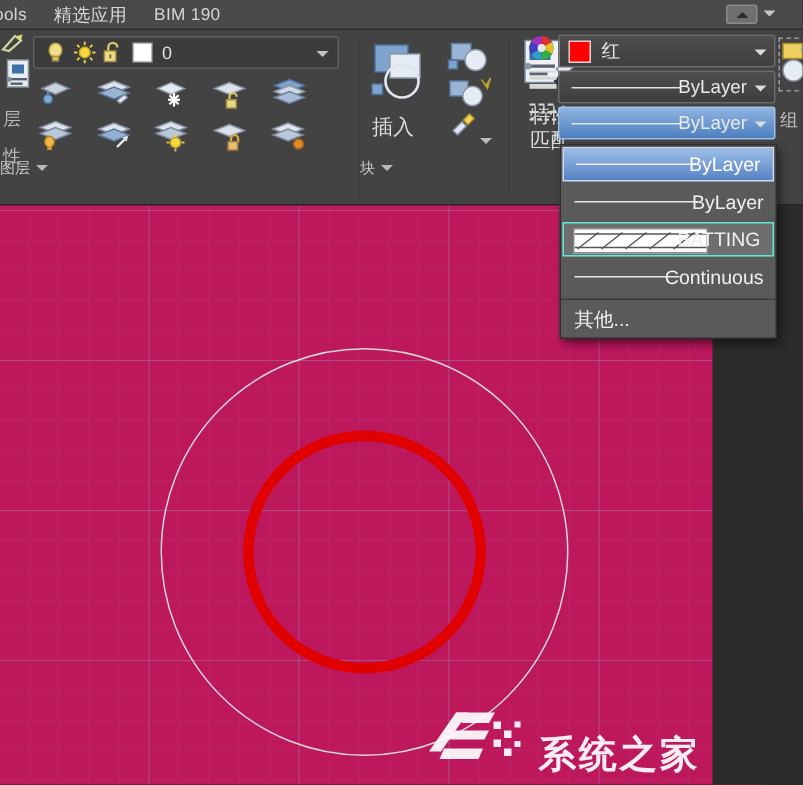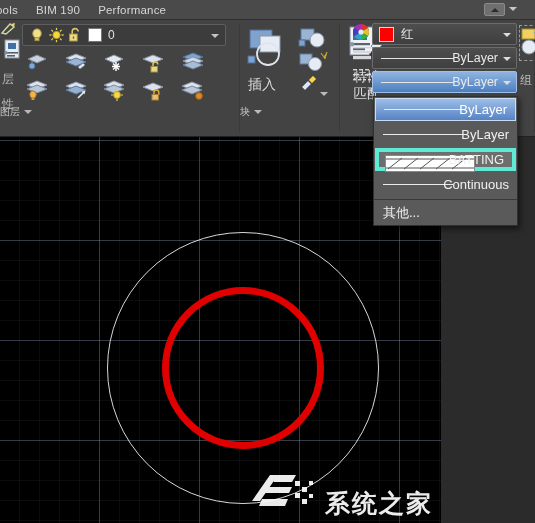--- a/index.html
+++ b/index.html
@@ -161,40 +161,40 @@
   .lt-item .lt-name {
     position: absolute; right: 8px; color: #f0f0f0; font-size: 13px;
   }
   .lt-item.sel {
     background: linear-gradient(#9cbde6, #5783c4);
     border: 1px solid #c8dcf4; margin: 1px;
     height: 23px;
   }
   .lt-item.sel .lt-name { color: #ffffff; }
   .lt-item.hov {
-    background: #6e6e6e; border: 4px solid #5eead4; margin: 1px; height: 23px;
+    background: #6e6e6e; border: 1px solid #5eead4; margin: 1px; height: 23px;
   }
   .lt-stroke {
     position: absolute; left: 9px; width: 82px; height: 1px; background: #eaeaea;
   }
   .lt-item.sel .lt-stroke { left: 8px; width: 80px; }
   .lt-swatch {
     position: absolute; left: 6px; top: 3px; width: 90px; height: 17px;
     background: #ffffff; border: 1px solid #8a8a8a; overflow: hidden;
   }
   .lt-sep { height: 1px; background: #3a3a3a; margin: 2px 0 0 0; }
   .lt-other {
     height: 25px; display: flex; align-items: center;
     padding-left: 9px; color: #f0f0f0; font-size: 13px; text-align: right;
   }
 
   
   .canvas {
-    position: absolute; left: 0; top: 137px; width: 441px; height: 386px;
-    background: #000000; overflow: hidden;
+    position: absolute; left: 0; top: 137px; width: 475px; height: 386px;
+    background: #be185d; overflow: hidden;
   }
   .grid-minor {
     position: absolute; inset: 0;
     background-image:
       linear-gradient(to right, rgba(120,140,170,.085) 1px, transparent 1px),
       linear-gradient(to bottom, rgba(120,140,170,.085) 1px, transparent 1px);
     background-size: 20px 20px;
     background-position: -1px 3px;
   }
   .grid-major {
@@ -232,22 +232,22 @@
   }
 </style>
 </head>
 <body>
 
 <div id="app">
 
   <div class="menubar">
     <div class="menutabs">
       <div class="menutab cut">ools</div>
+      <div class="menutab cn">精选应用</div>
       <div class="menutab">BIM 190</div>
-      <div class="menutab">Performance</div>
     </div>
     <div class="ribbon-min">
       <span class="tri"></span>
     </div>
     <div class="ribbon-min-caret"></div>
   </div>
 
   <div class="ribbon">
 
     <div class="panel" id="panel-layers">

